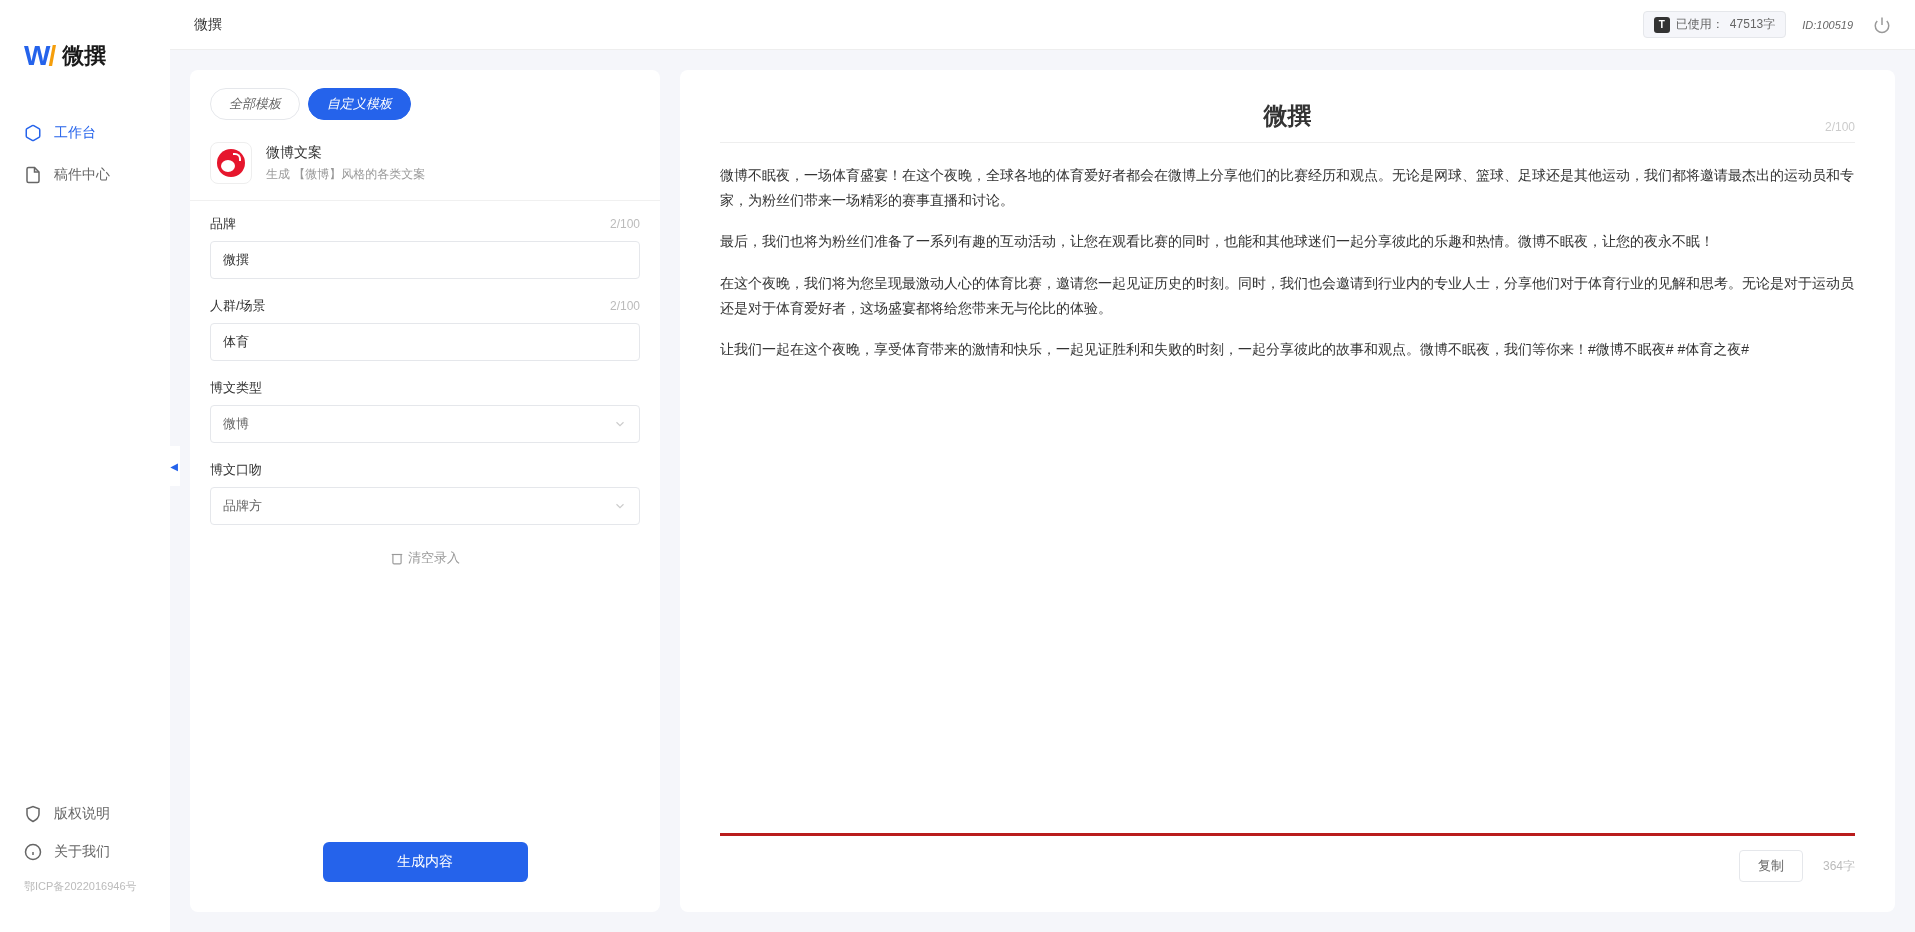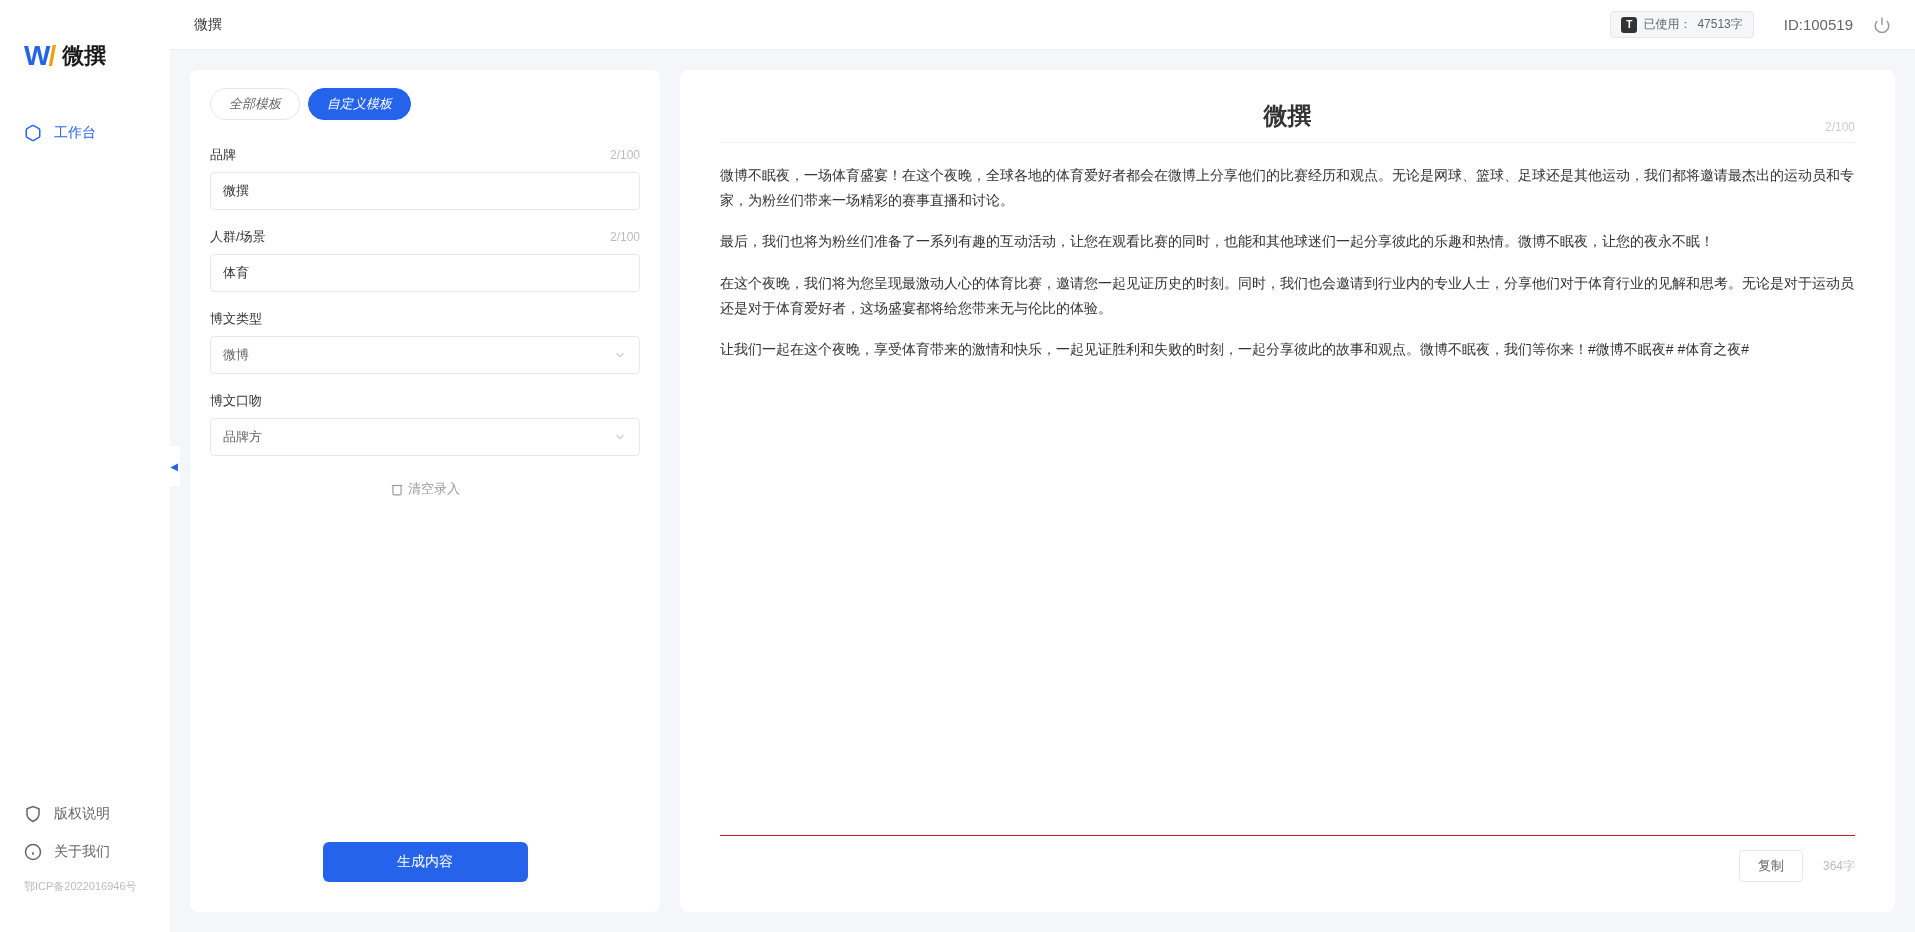--- a/index.html
+++ b/index.html
@@ -121,23 +121,24 @@
       width: 16px;
       height: 16px;
       border-radius: 3px;
       display: inline-flex;
       align-items: center;
       justify-content: center;
       font-size: 10px;
       font-weight: bold;
     }
     .user-id {
-      margin-left: 30px;
-      font-size: 15px;
-      color: #666;
+      margin-left: 16px;
+      font-size: 11px;
+      color: #666;
+      font-style: italic;
     }
     .power-icon {
       margin-left: 20px;
       color: #999;
       cursor: pointer;
       display: flex;
       align-items: center;
     }
     .content {
       flex: 1;
@@ -339,21 +340,21 @@
     }
     .output-footer {
       position: absolute;
       bottom: 30px;
       right: 40px;
       left: 40px;
       display: flex;
       justify-content: flex-end;
       align-items: center;
       gap: 20px;
-      border-top: 1px solid #b91c1c;
+      border-top: 3px solid #b91c1c;
       padding-top: 14px;
     }
     .copy-btn {
       padding: 6px 18px;
       border: 1px solid #e5e7eb;
       border-radius: 4px;
       background: #fff;
       color: #666;
       font-size: 13px;
       cursor: pointer;
@@ -387,20 +388,27 @@
       <span class="logo-icon"><span>W</span><span>/</span></span>
       <span class="logo-text">微撰</span>
     </div>
     <nav class="nav">
       <div class="nav-item active">
         <svg viewBox="0 0 24 24" fill="none" stroke="currentColor" stroke-width="2">
             <path d="M21 16V8a2 2 0 0 0-1-1.73l-7-4a2 2 0 0 0-2 0l-7 4A2 2 0 0 0 3 8v8a2 2 0 0 0 1 1.73l7 4a2 2 0 0 0 2 0l7-4A2 2 0 0 0 21 16z"></path>
           </svg>
         <span>工作台</span>
       </div>
+      <div class="nav-item">
+        <svg viewBox="0 0 24 24" fill="none" stroke="currentColor" stroke-width="2">
+            <path d="M14 2H6a2 2 0 0 0-2 2v16a2 2 0 0 0 2 2h12a2 2 0 0 0 2-2V8z"></path>
+            <polyline points="14 2 14 8 20 8"></polyline>
+          </svg>
+        <span>稿件中心</span>
+      </div>
     </nav>
     <div class="sidebar-footer">
       <div class="footer-item">
         <svg viewBox="0 0 24 24" fill="none" stroke="currentColor" stroke-width="2">
             <path d="M12 22s8-4 8-10V5l-8-3-8 3v7c0 6 8 10 8 10z"></path>
           </svg>
         <span>版权说明</span>
       </div>
       <div class="footer-item">
         <svg viewBox="0 0 24 24" fill="none" stroke="currentColor" stroke-width="2">
@@ -431,20 +439,29 @@
           </svg>
       </div>
     </header>
 
     <div class="content">
       <div class="panel left-panel">
         <div class="tabs">
           <div class="tab"><span>全部模板</span></div>
           <div class="tab active"><span>自定义模板</span></div>
         </div>
+        <div class="template-header">
+          <div class="template-icon">
+            <div class="weibo-icon"></div>
+          </div>
+          <div class="template-meta">
+            <div class="template-title">微博文案</div>
+            <div class="template-desc">生成 【微博】风格的各类文案</div>
+          </div>
+        </div>
         <div class="form">
           <div class="form-group">
             <div class="form-label">
               <span class="label-text">品牌</span>
               <span class="label-count">2/100</span>
             </div>
             <input class="form-input" value="微撰" style="">
           </div>
           <div class="form-group">
             <div class="form-label">

